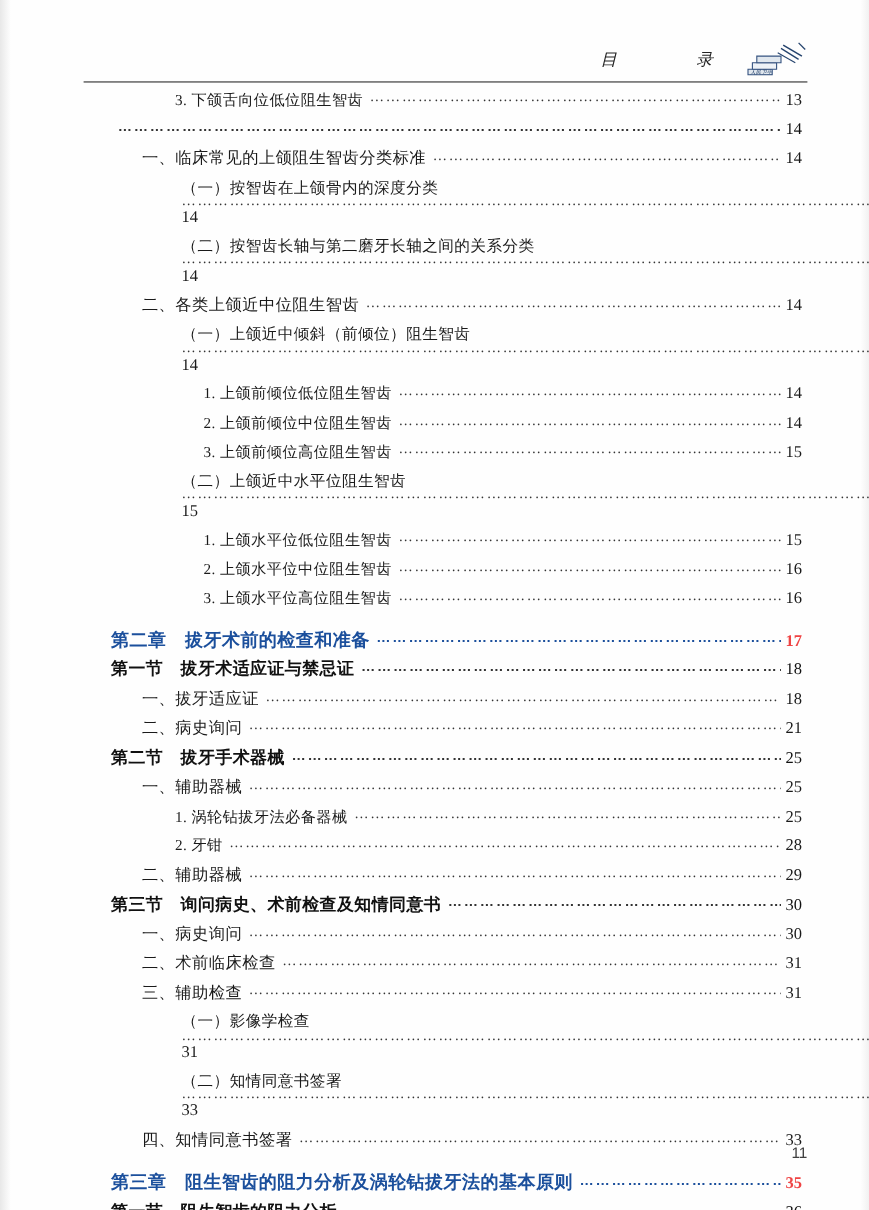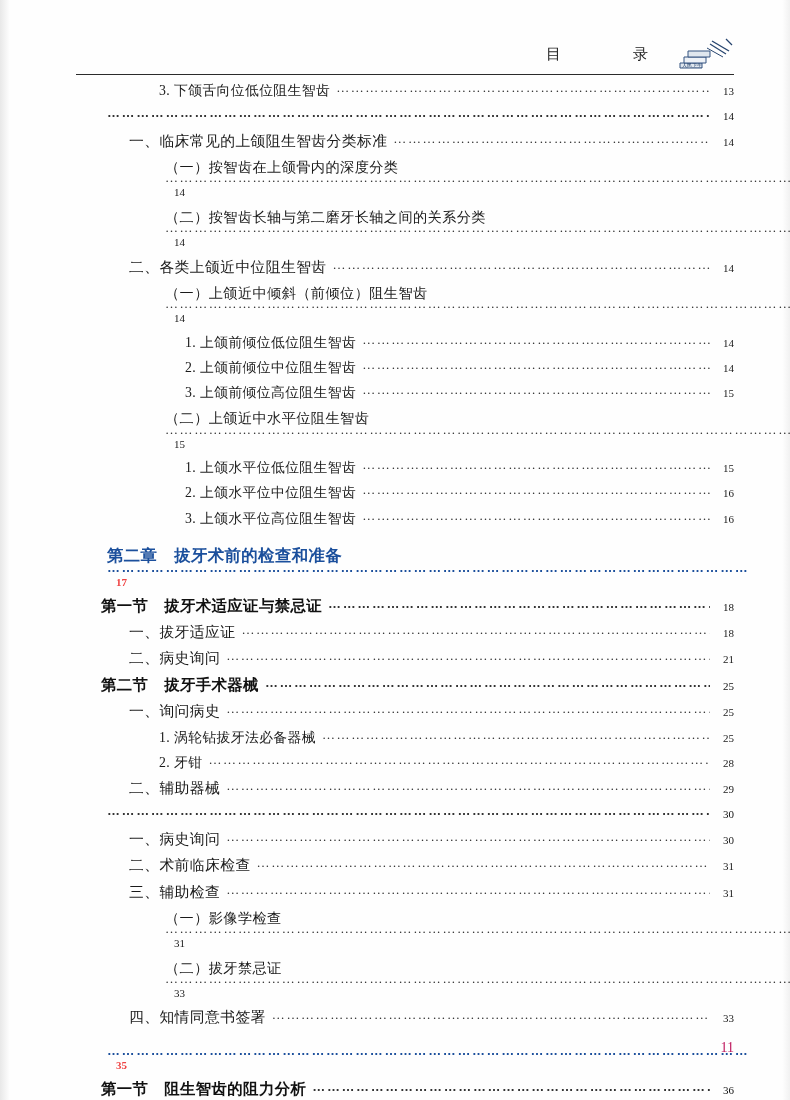--- a/index.html
+++ b/index.html
@@ -27,20 +27,21 @@
   .header {
     position: absolute;
     top: 34px;
     right: 56px;
     width: 230px;
     height: 40px;
     display: flex;
     align-items: center;
     justify-content: flex-end;
     gap: 14px;
+    font-style: italic;
   }
   .header-title {
     font-size: 15px;
     letter-spacing: 14px;
     color: #222;
     font-family: "Liberation Serif", "DejaVu Serif", serif;
   }
   .header-mark {
     width: 58px;
     height: 34px;
@@ -84,33 +85,32 @@
     margin: 0 4px 0 6px;
     position: relative;
     top: -3px;
     font-size: 13px;
     letter-spacing: 1.6px;
     color: #333;
     white-space: nowrap;
   }
   .entry .page-no {
     flex: 0 0 auto;
-    text-align: right;
+    text-align: left;
     min-width: 20px;
-    font-size: 11px;
+    font-size: 15px;
     font-family: "Liberation Serif", "DejaVu Serif", serif;
   }
 
   
   .lv-chapter {
     color: #1b4f9c;
     font-weight: bold;
     font-size: 16.4px;
     font-family: "Liberation Sans", sans-serif;
-    flex-direction: column;
   }
   .lv-chapter .page-no { color: #ef4444; font-family: "Liberation Serif", serif; font-weight: bold;}
   .lv-chapter .dots { color: #1b4f9c; }
 
   .lv-section {
     font-weight: bold;
     font-size: 15.4px;
     font-family: "Liberation Sans", sans-serif;
     color: #111;
   }
@@ -125,22 +125,22 @@
   .ind-1 { padding-left: 16px; }
   .ind-2 { padding-left: 44px; }
   .ind-3 { padding-left: 74px; }
   .ind-4 { padding-left: 100px; }
 
   .folio {
     position: absolute;
     bottom: 44px;
     right: 56px;
     font-size: 14px;
-    color: #be185d;
-    font-family: Liberation Serif, serif;
+    color: #404040;
+    font-family: Liberation Sans, sans-serif;
   }
   .edge {
     position: absolute;
     left: 0; top: 0;
     width: 10px; height: 1100px;
     background: linear-gradient(to right, #dcdcdc, #ffffff);
     opacity: 0.65;
   }
   .edge-r {
     position: absolute;
@@ -287,21 +287,21 @@
       <span class="page-no">21</span>
     </div>
 
     <div class="entry lv-section ind-1 row">
       <span class="label">第二节　拔牙手术器械</span>
       <span class="dots">……………………………………………………………………………………………………………………</span>
       <span class="page-no">25</span>
     </div>
 
     <div class="entry lv-sub1 ind-2 row">
-      <span class="label">一、询问病史</span>
+      <span class="label">一、辅助器械</span>
       <span class="dots">……………………………………………………………………………………………………………………</span>
       <span class="page-no">25</span>
     </div>
 
     <div class="entry lv-sub3 ind-3 row">
       <span class="label">1. 涡轮钻拔牙法必备器械</span>
       <span class="dots">……………………………………………………………………………………………………………………</span>
       <span class="page-no">25</span>
     </div>
 
@@ -311,20 +311,21 @@
       <span class="page-no">28</span>
     </div>
 
     <div class="entry lv-sub1 ind-2 row">
       <span class="label">二、辅助器械</span>
       <span class="dots">……………………………………………………………………………………………………………………</span>
       <span class="page-no">29</span>
     </div>
 
     <div class="entry lv-section ind-1 row">
+      <span class="label">第三节　询问病史、术前检查及知情同意书</span>
       <span class="dots">……………………………………………………………………………………………………………………</span>
       <span class="page-no">30</span>
     </div>
 
     <div class="entry lv-sub1 ind-2 row">
       <span class="label">一、病史询问</span>
       <span class="dots">……………………………………………………………………………………………………………………</span>
       <span class="page-no">30</span>
     </div>
 
@@ -340,32 +341,33 @@
       <span class="page-no">31</span>
     </div>
 
     <div class="entry lv-sub2 ind-3 row">
       <span class="label">（一）影像学检查</span>
       <span class="dots">……………………………………………………………………………………………………………………</span>
       <span class="page-no">31</span>
     </div>
 
     <div class="entry lv-sub2 ind-3 row">
-      <span class="label">（二）拔牙禁忌证</span>
+      <span class="label">（二）知情同意书签署</span>
       <span class="dots">……………………………………………………………………………………………………………………</span>
       <span class="page-no">33</span>
     </div>
 
     <div class="entry lv-sub1 ind-2 row">
       <span class="label">四、知情同意书签署</span>
       <span class="dots">……………………………………………………………………………………………………………………</span>
       <span class="page-no">33</span>
     </div>
 
     <div class="entry lv-chapter ind-1 sp-chapter">
+      <span class="label">第三章　阻生智齿的阻力分析及涡轮钻拔牙法的基本原则</span>
       <span class="dots">……………………………………………………………………………………………………………………</span>
       <span class="page-no">35</span>
     </div>
 
     <div class="entry lv-section ind-1 row">
       <span class="label">第一节　阻生智齿的阻力分析</span>
       <span class="dots">……………………………………………………………………………………………………………………</span>
       <span class="page-no">36</span>
     </div>
 

